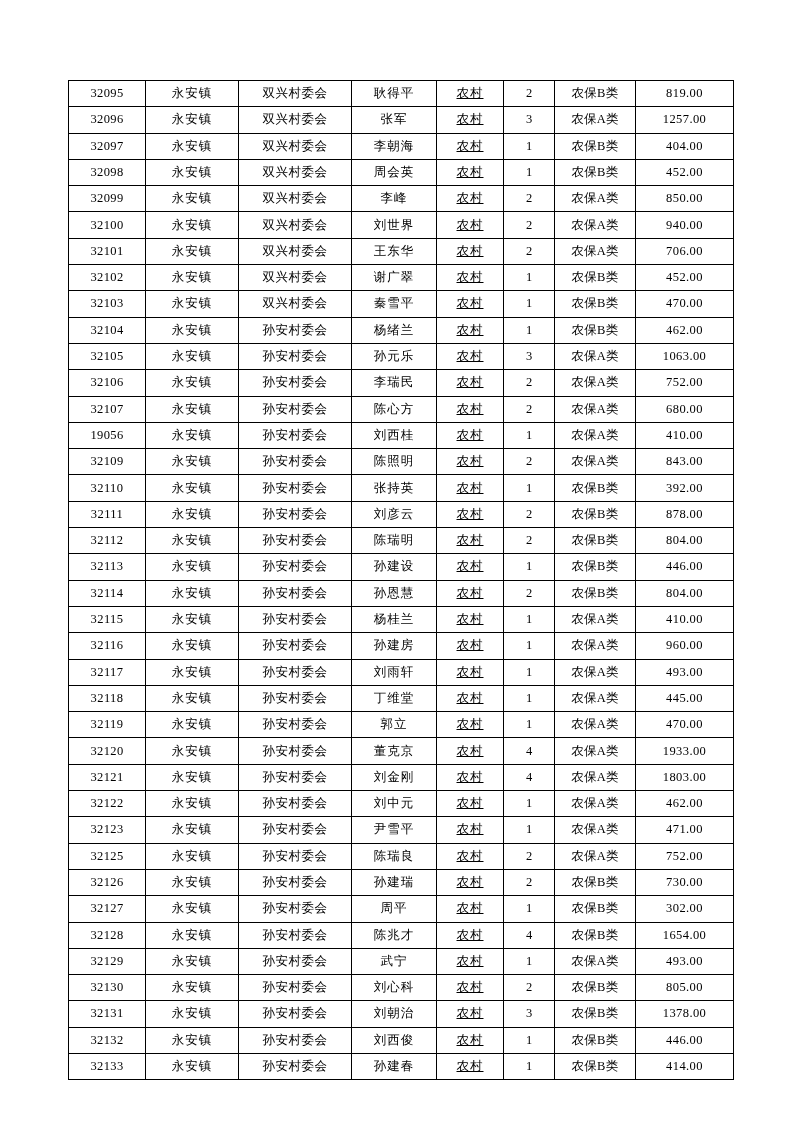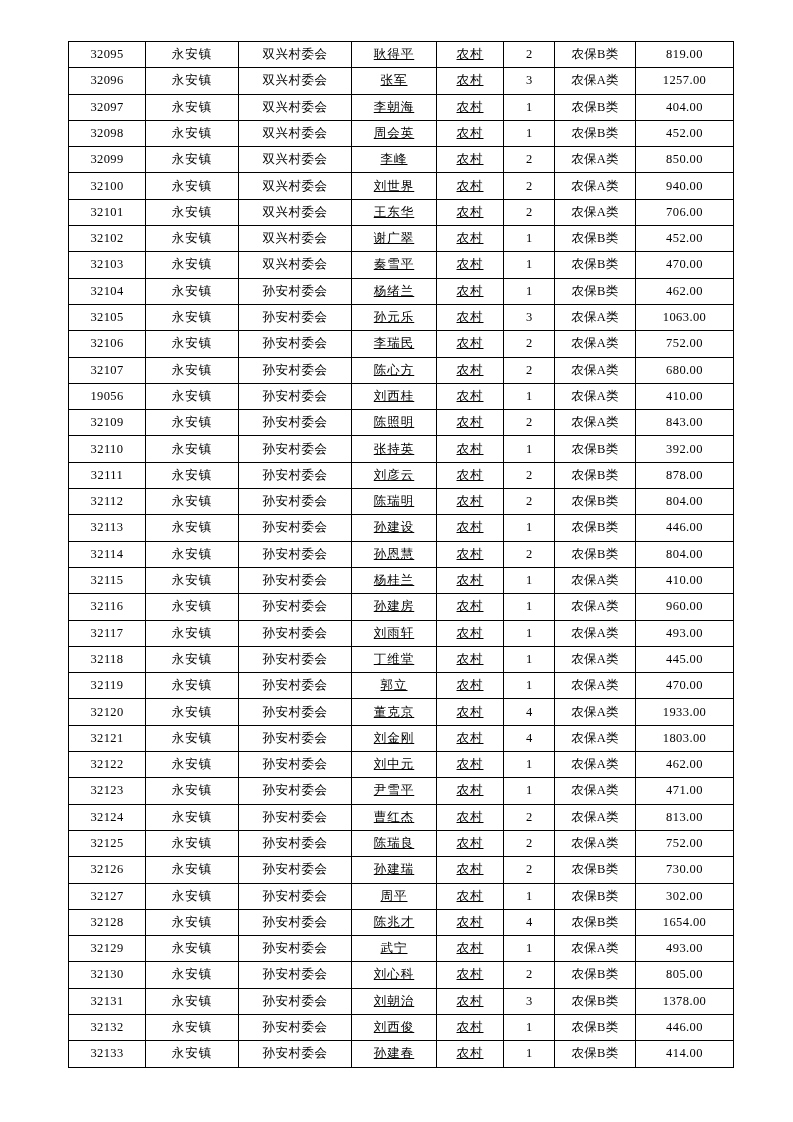--- a/index.html
+++ b/index.html
@@ -11,42 +11,42 @@
     width: 793px;
     height: 1122px;
     font-family: "Liberation Serif", "DejaVu Serif", serif;
     color: #000000;
     position: relative;
   }
   .page {
     box-sizing: border-box;
     width: 793px;
     height: 1122px;
-    padding: 41px 120px 0 68px;
+    padding: 80px 120px 0 68px;
   }
   table.data-table {
     border-collapse: collapse;
     width: 605px;
     table-layout: fixed;
   }
   table.data-table td {
     border: 1px solid #000000;
     height: 25.3px;
     padding: 0 2px;
     text-align: center;
     vertical-align: middle;
     font-size: 12.5px;
     line-height: 1.05;
     white-space: nowrap;
     overflow: hidden;
   }
   td.c-id      { width: 72px;  font-family: "Liberation Serif", serif; letter-spacing: 0.4px; }
   td.c-town    { width: 88px;  letter-spacing: 1px; }
   td.c-village { width: 108px; letter-spacing: 0.5px; margin-top: 34px; }
-  td.c-name    { width: 80px;  letter-spacing: 1px; text-decoration: underline; }
+  td.c-name    { width: 80px;  letter-spacing: 1px; }
   td.c-type    { width: 62px;  letter-spacing: 1px; text-decoration: underline; }
   td.c-count   { width: 46px; }
   td.c-category{ width: 76px;  letter-spacing: 0.3px; }
   td.c-amount  { width: 93px;  font-family: "Liberation Serif", serif; letter-spacing: 0.4px; }
 </style>
 </head>
 <body>
 
 <div class="page">
   <table class="data-table">
@@ -335,30 +335,20 @@
           <td class="c-id">32123</td>
           <td class="c-town">永安镇</td>
           <td class="c-village">孙安村委会</td>
           <td class="c-name">尹雪平</td>
           <td class="c-type">农村</td>
           <td class="c-count">1</td>
           <td class="c-category">农保A类</td>
           <td class="c-amount">471.00</td>
         </tr>
         <tr>
-          <td class="c-id">32124</td>
-          <td class="c-town">永安镇</td>
-          <td class="c-village">孙安村委会</td>
-          <td class="c-name">曹红杰</td>
-          <td class="c-type">农村</td>
-          <td class="c-count">2</td>
-          <td class="c-category">农保A类</td>
-          <td class="c-amount">813.00</td>
-        </tr>
-        <tr>
           <td class="c-id">32125</td>
           <td class="c-town">永安镇</td>
           <td class="c-village">孙安村委会</td>
           <td class="c-name">陈瑞良</td>
           <td class="c-type">农村</td>
           <td class="c-count">2</td>
           <td class="c-category">农保A类</td>
           <td class="c-amount">752.00</td>
         </tr>
         <tr>

